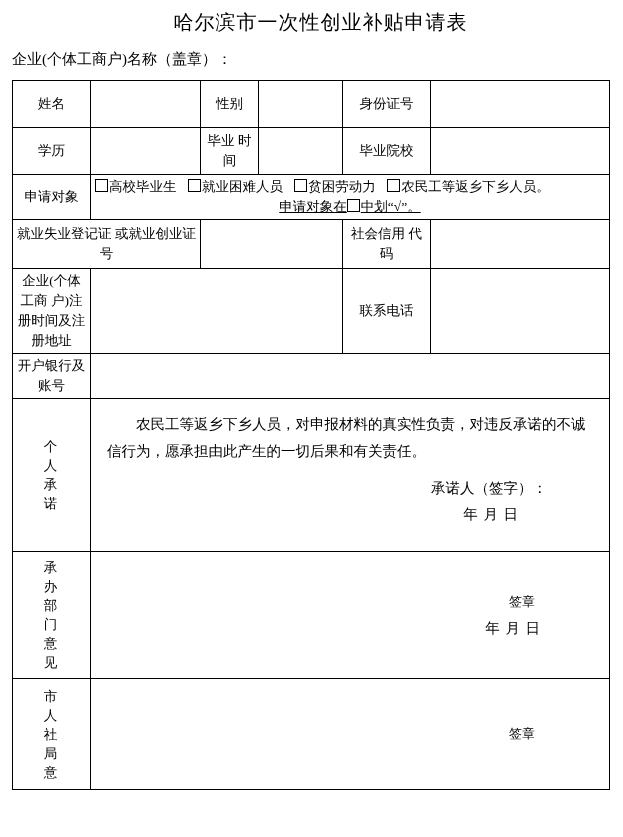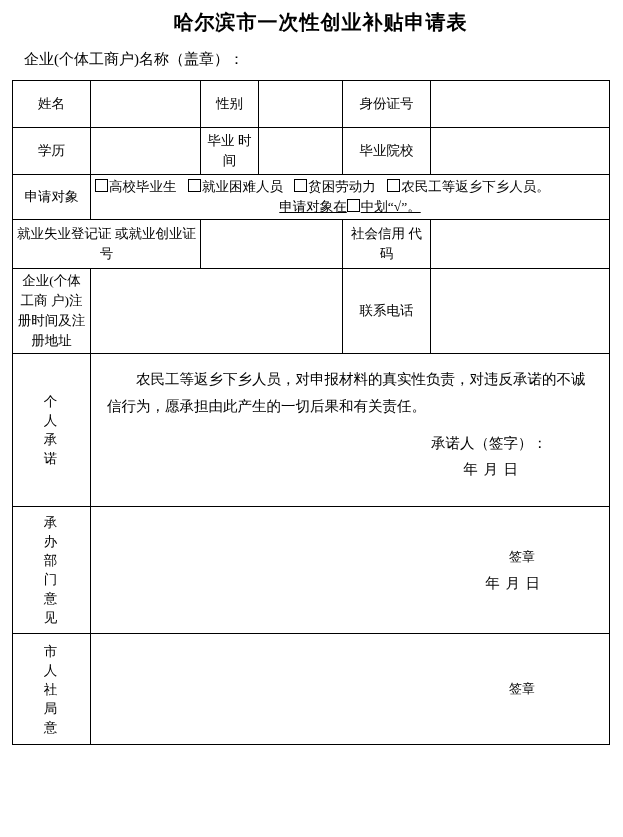--- a/index.html
+++ b/index.html
@@ -18,29 +18,29 @@
   .page {
     width: 623px;
     height: 837px;
     position: relative;
     box-sizing: border-box;
     padding: 0 12px;
   }
   .doc-title {
     text-align: center;
     font-size: 20px;
-    font-weight: bold;
+    font-weight: normal;
     letter-spacing: 1px;
     margin: 8px 0 0 0;
     padding-left: 18px;
     line-height: 28px;
   }
   .company-line {
     font-size: 15px;
-    margin: 12px 0 10px 12px;
+    margin: 12px 0 10px 0;
     line-height: 22px;
   }
   table.form {
     border-collapse: collapse;
     width: 597px;
     table-layout: fixed;
   }
   table.form td {
     border: 1px solid #000000;
     font-size: 13.5px;
@@ -190,20 +190,24 @@
       <td class="lbl" style="height:72px">
         <span>企业(个体工商</span>
         <span>户)注册时间及注</span>
         <span>册地址</span>
       </td>
       <td class="blank" colspan="3"></td>
       <td class="lbl">联系电话</td>
       <td class="blank"></td>
     </tr>
 
+    <tr>
+      <td class="lbl" style="height:40px">开户银行及账号</td>
+      <td class="blank" colspan="5"></td>
+    </tr>
 
     <tr>
       <td class="vert" style="height:148px">
         <span>个</span>
         <span>人</span>
         <span>承</span>
         <span>诺</span>
       </td>
       <td colspan="5" style="vertical-align:top">
         <div class="promise-body">农民工等返乡下乡人员，对申报材料的真实性负责，对违反承诺的不诚信行为，愿承担由此产生的一切后果和有关责任。</div>

